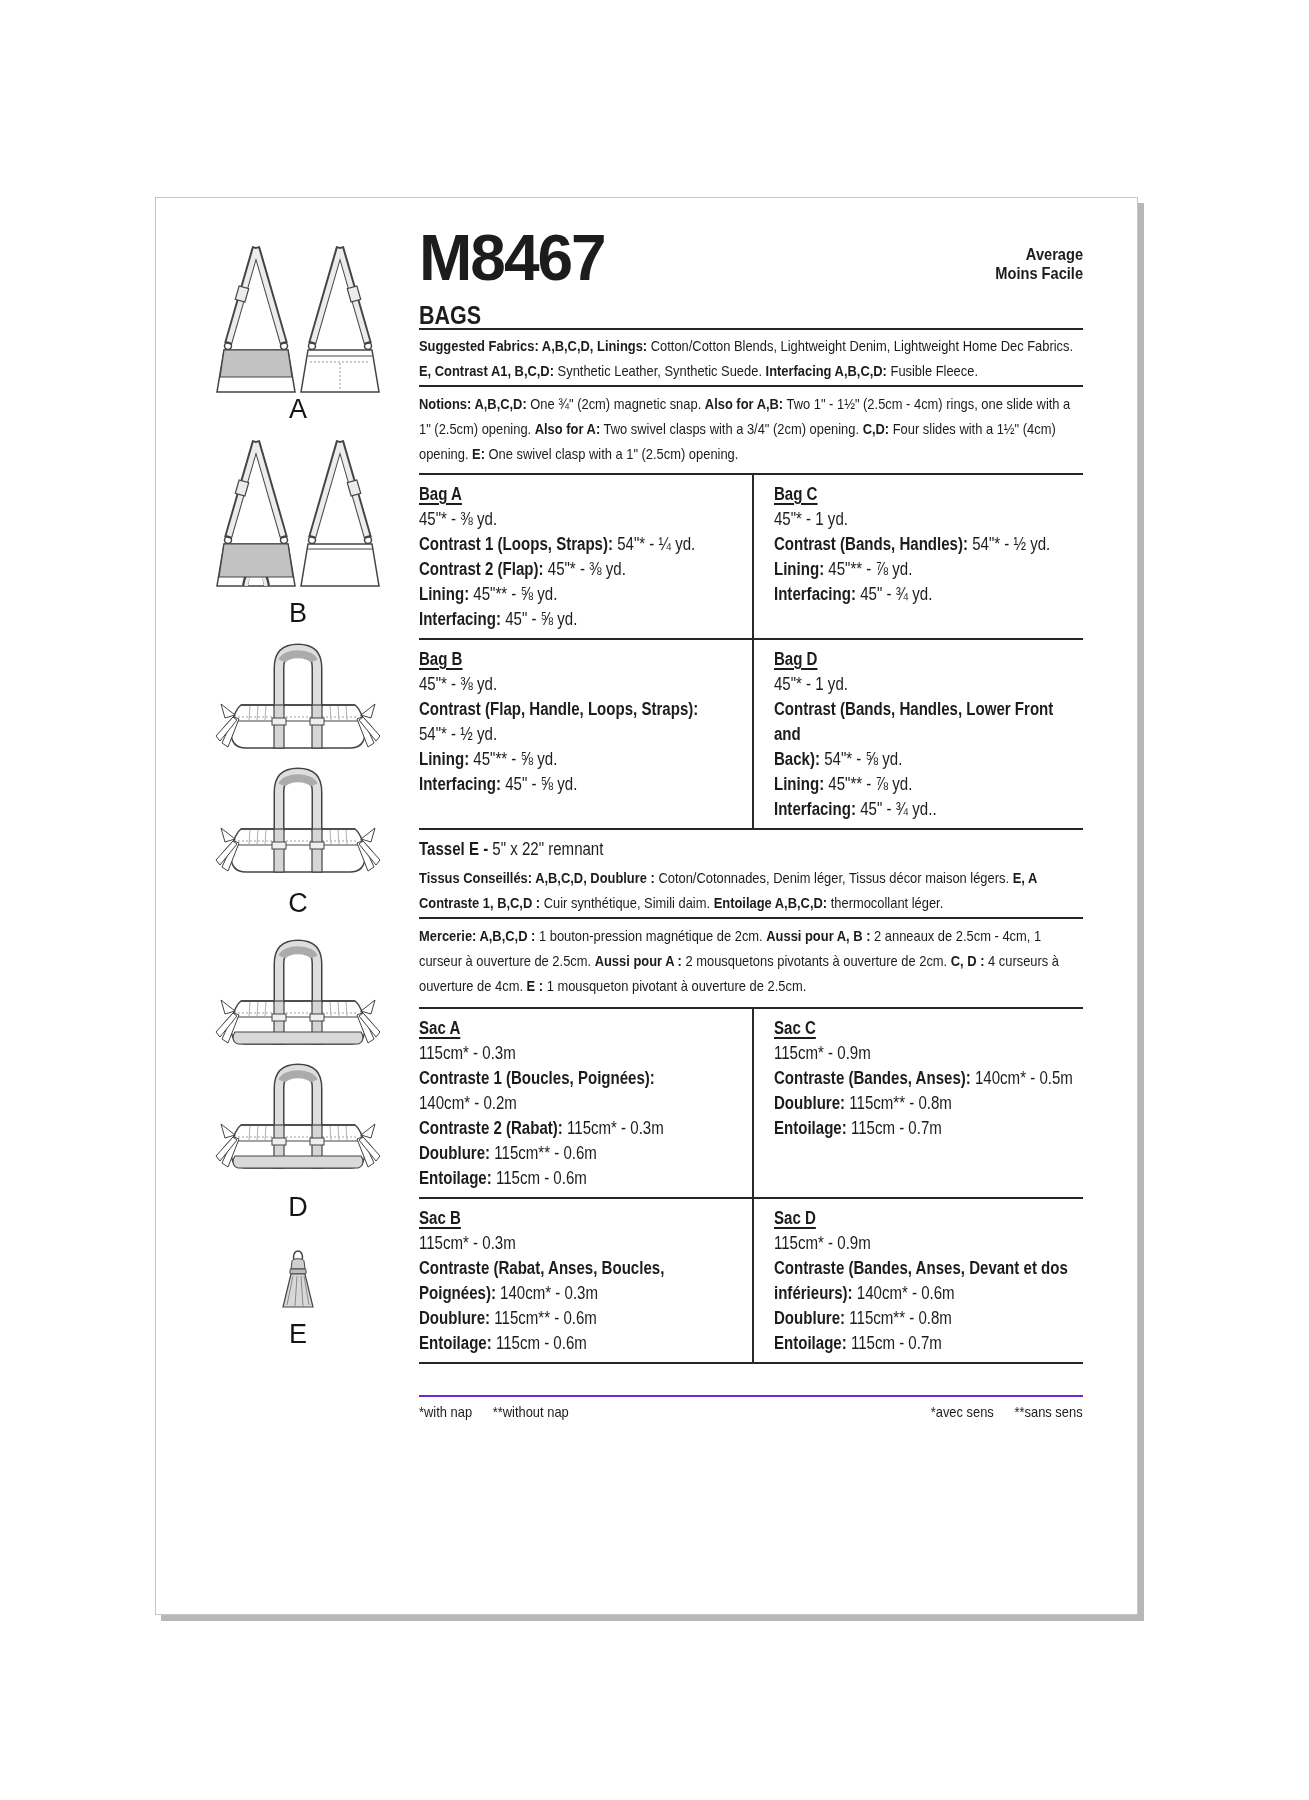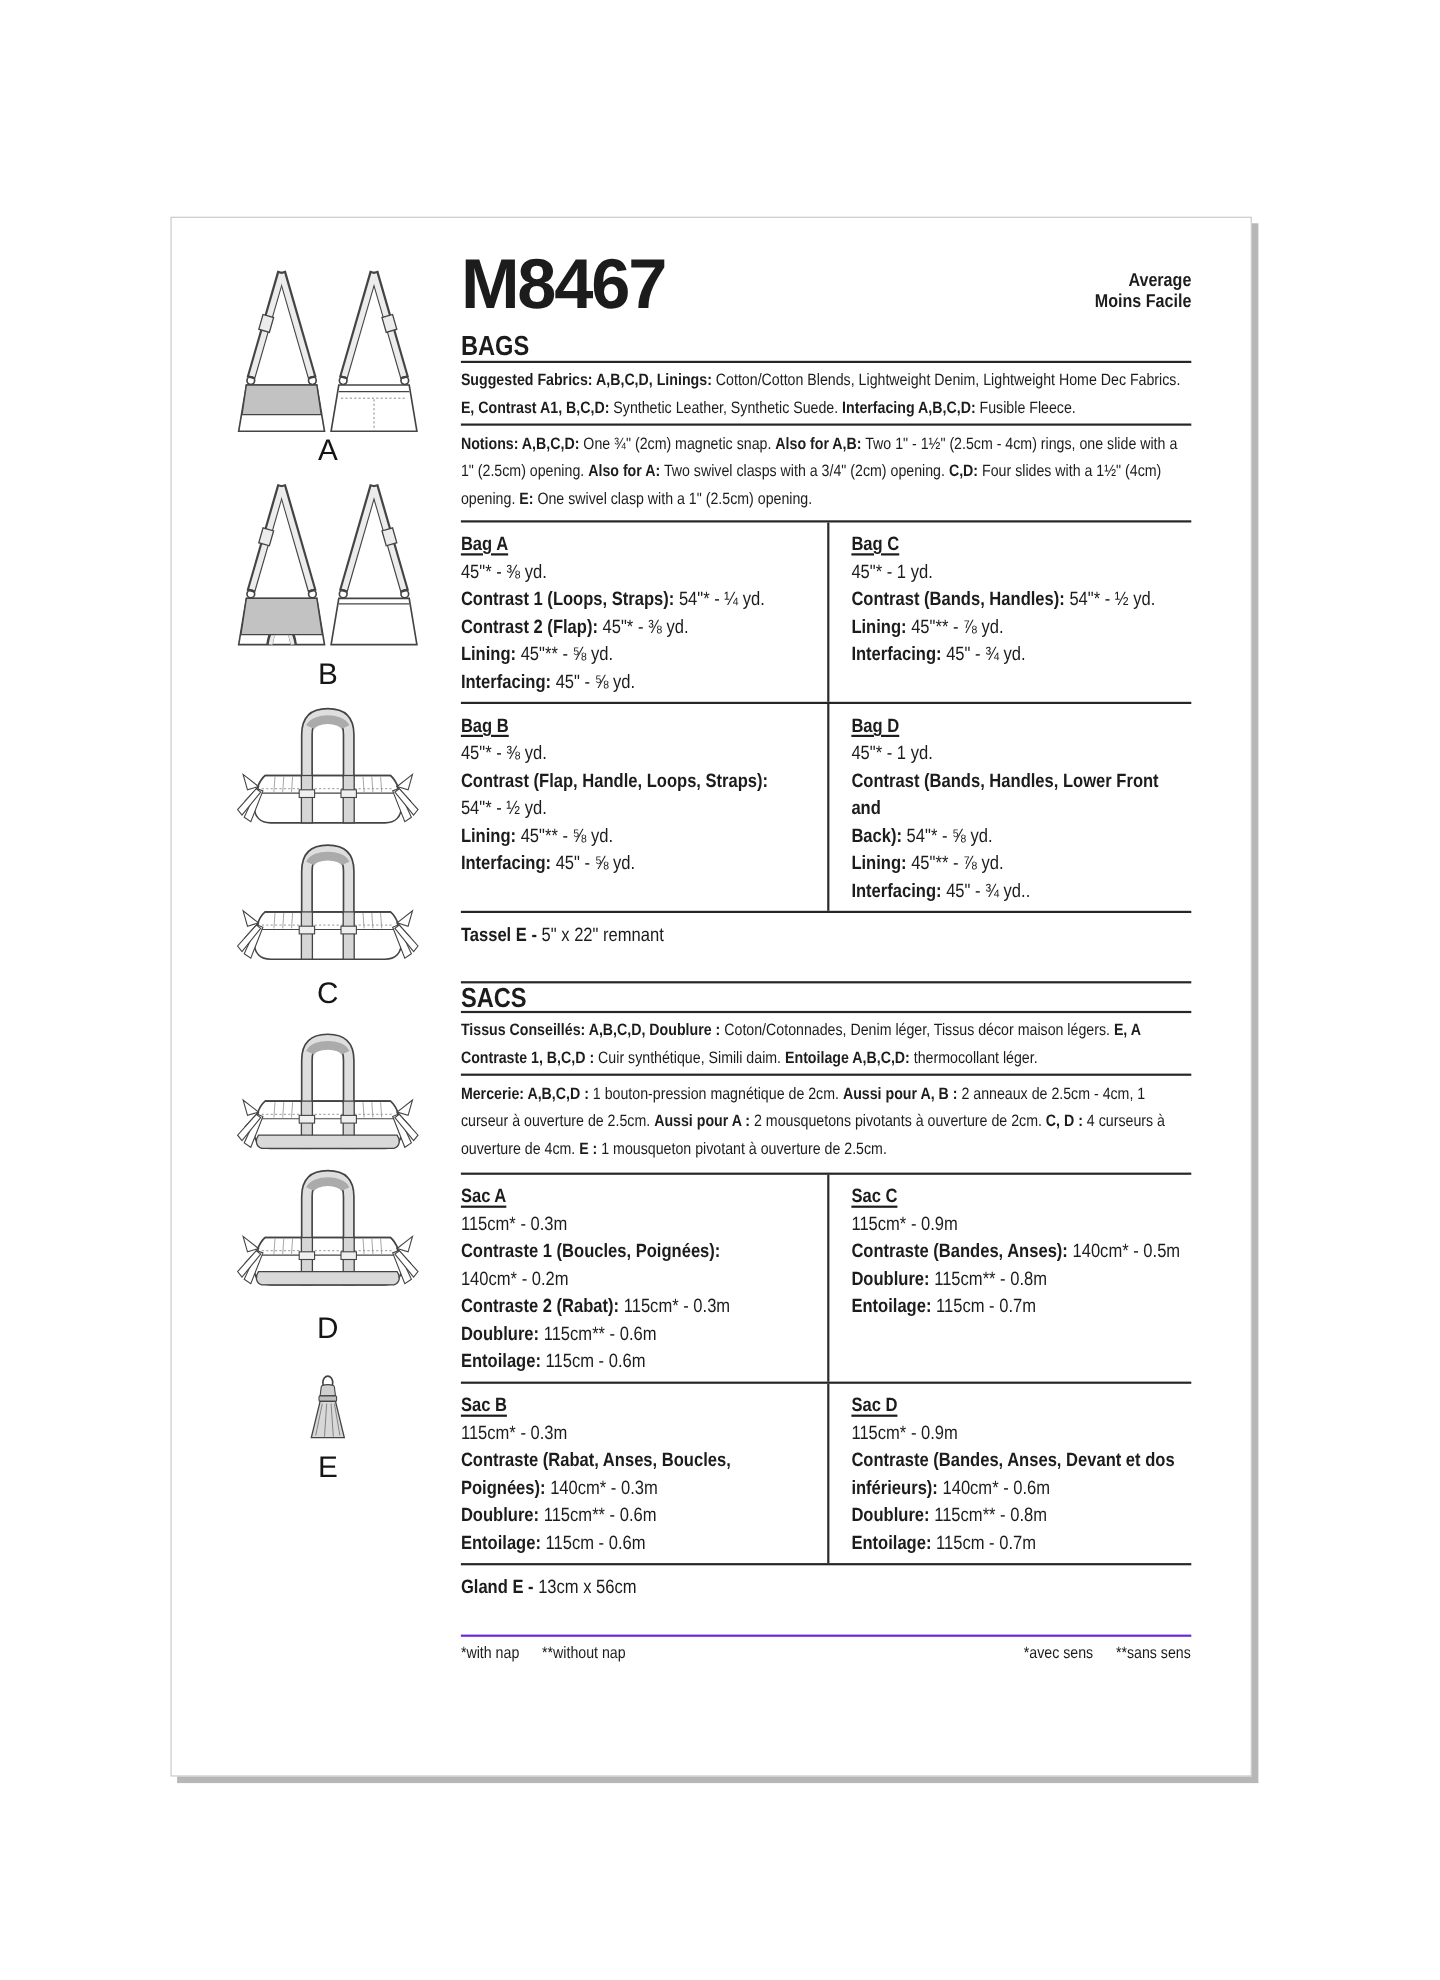--- a/index.html
+++ b/index.html
@@ -232,25 +232,20 @@
               <div class="line"><span class="b">Interfacing:</span><span> 45" - ¾ yd..</span></div>
             </div>
           </div>
       </div>
     </div>
 
     <div class="remnant-row">
       <div class="cx"><span class="b">Tassel E -</span><span> 5" x  22" remnant</span></div>
     </div>
 
-    <div class="sacs-block">
-      <div class="sec-heading">
-        <div class="cx">SACS</div>
-      </div>
-    </div>
 
     <div class="para para-tissus">
       <div class="cx"><span class="b">Tissus Conseillés: A,B,C,D, Doublure :</span><span> Coton/Cotonnades, Denim léger, Tissus décor maison légers. </span><span class="b">E, A Contraste 1, B,C,D :</span><span> Cuir synthétique, Simili daim. </span><span class="b">Entoilage A,B,C,D:</span><span> thermocollant léger.</span></div>
     </div>
     <div class="hr hr-tissus"></div>
 
     <div class="para para-mercerie">
       <div class="cx"><span class="b">Mercerie: A,B,C,D :</span><span> 1 bouton-pression magnétique de 2cm. </span><span class="b">Aussi pour A, B :</span><span> 2 anneaux de 2.5cm - 4cm, 1 curseur à ouverture de 2.5cm. </span><span class="b">Aussi pour A :</span><span> 2 mousquetons pivotants à ouverture de 2cm. </span><span class="b">C, D :</span><span> 4 curseurs à ouverture de 4cm. </span><span class="b">E :</span><span> 1 mousqueton pivotant à ouverture de 2.5cm.</span></div>
     </div>
 
@@ -294,23 +289,20 @@
               <div class="line"><span>115cm* - 0.9m</span></div>
               <div class="line"><span class="b">Contraste (Bandes, Anses, Devant et dos</span></div>
               <div class="line"><span class="b">inférieurs):</span><span> 140cm* - 0.6m</span></div>
               <div class="line"><span class="b">Doublure:</span><span> 115cm** - 0.8m</span></div>
               <div class="line"><span class="b">Entoilage:</span><span> 115cm - 0.7m</span></div>
             </div>
           </div>
       </div>
     </div>
 
-    <div class="remnant-row">
-      <div class="cx"><span class="b">Gland E -</span><span> 13cm x 56cm</span></div>
-    </div>
 
     <div class="footer">
       <div class="f-left sx-l">
         <span>*with nap</span><span>**without nap</span>
       </div>
       <div class="f-right sx-r">
         <span>*avec sens</span><span>**sans sens</span>
       </div>
     </div>
 

